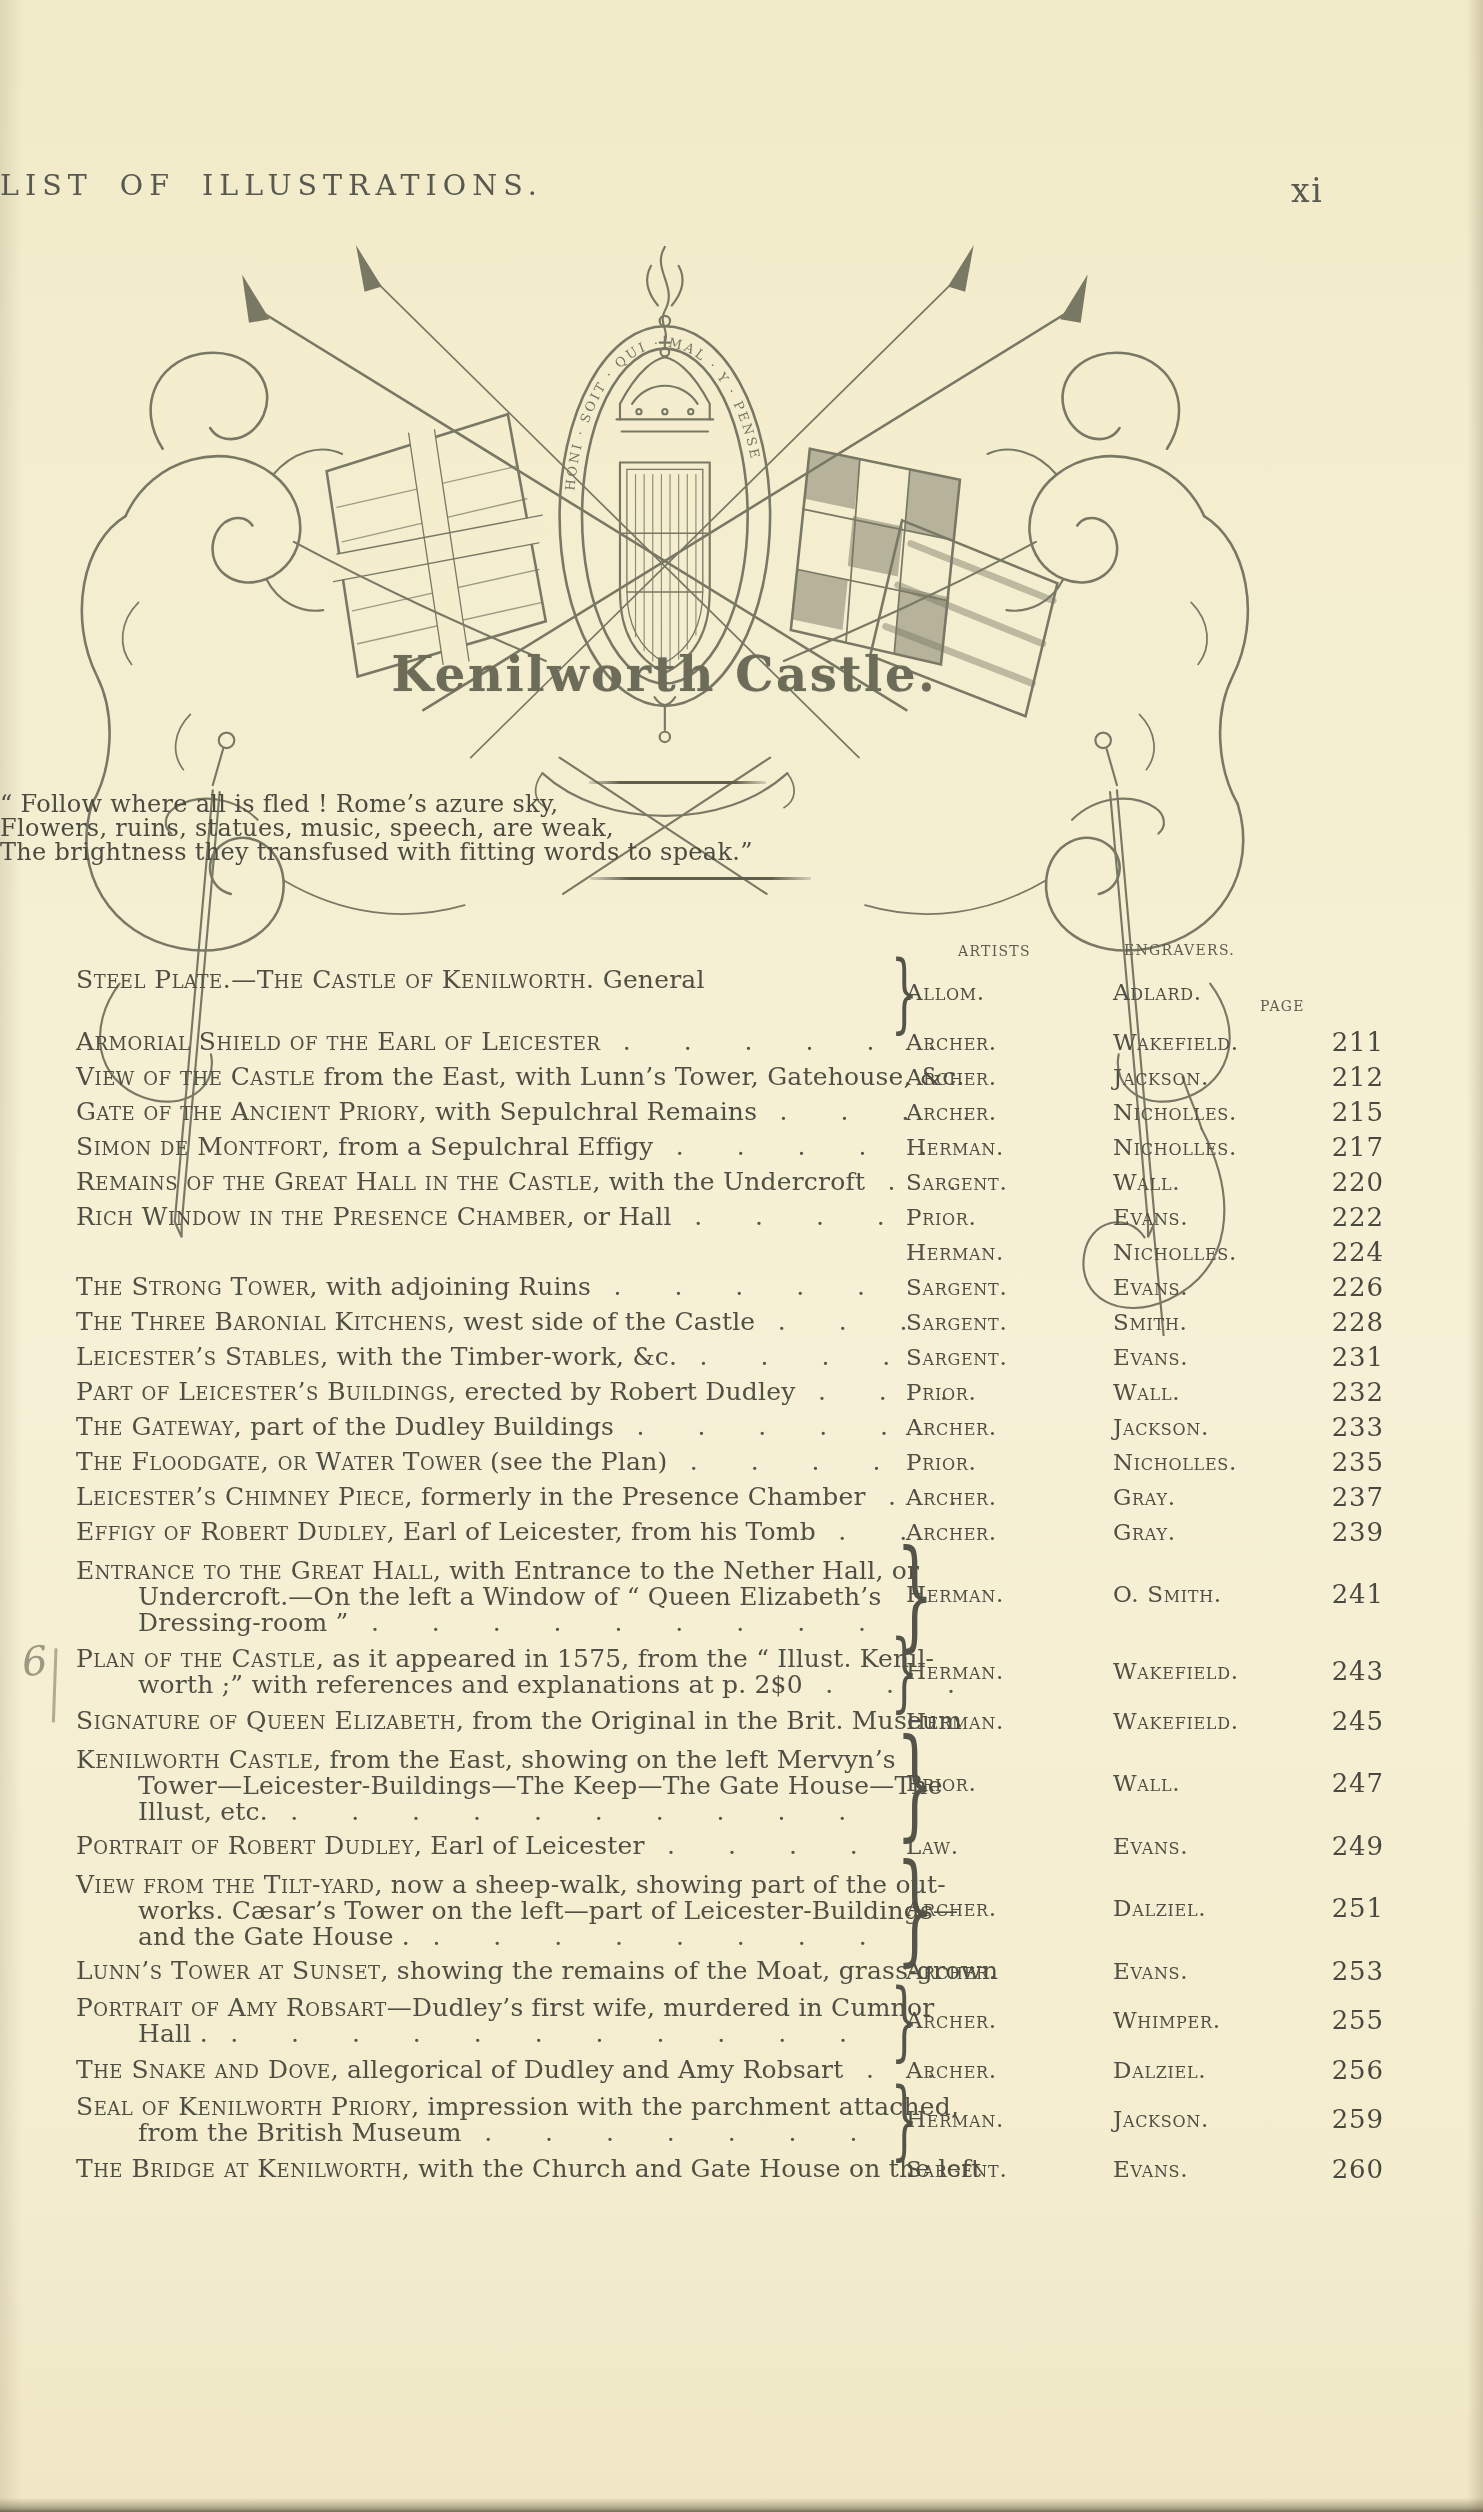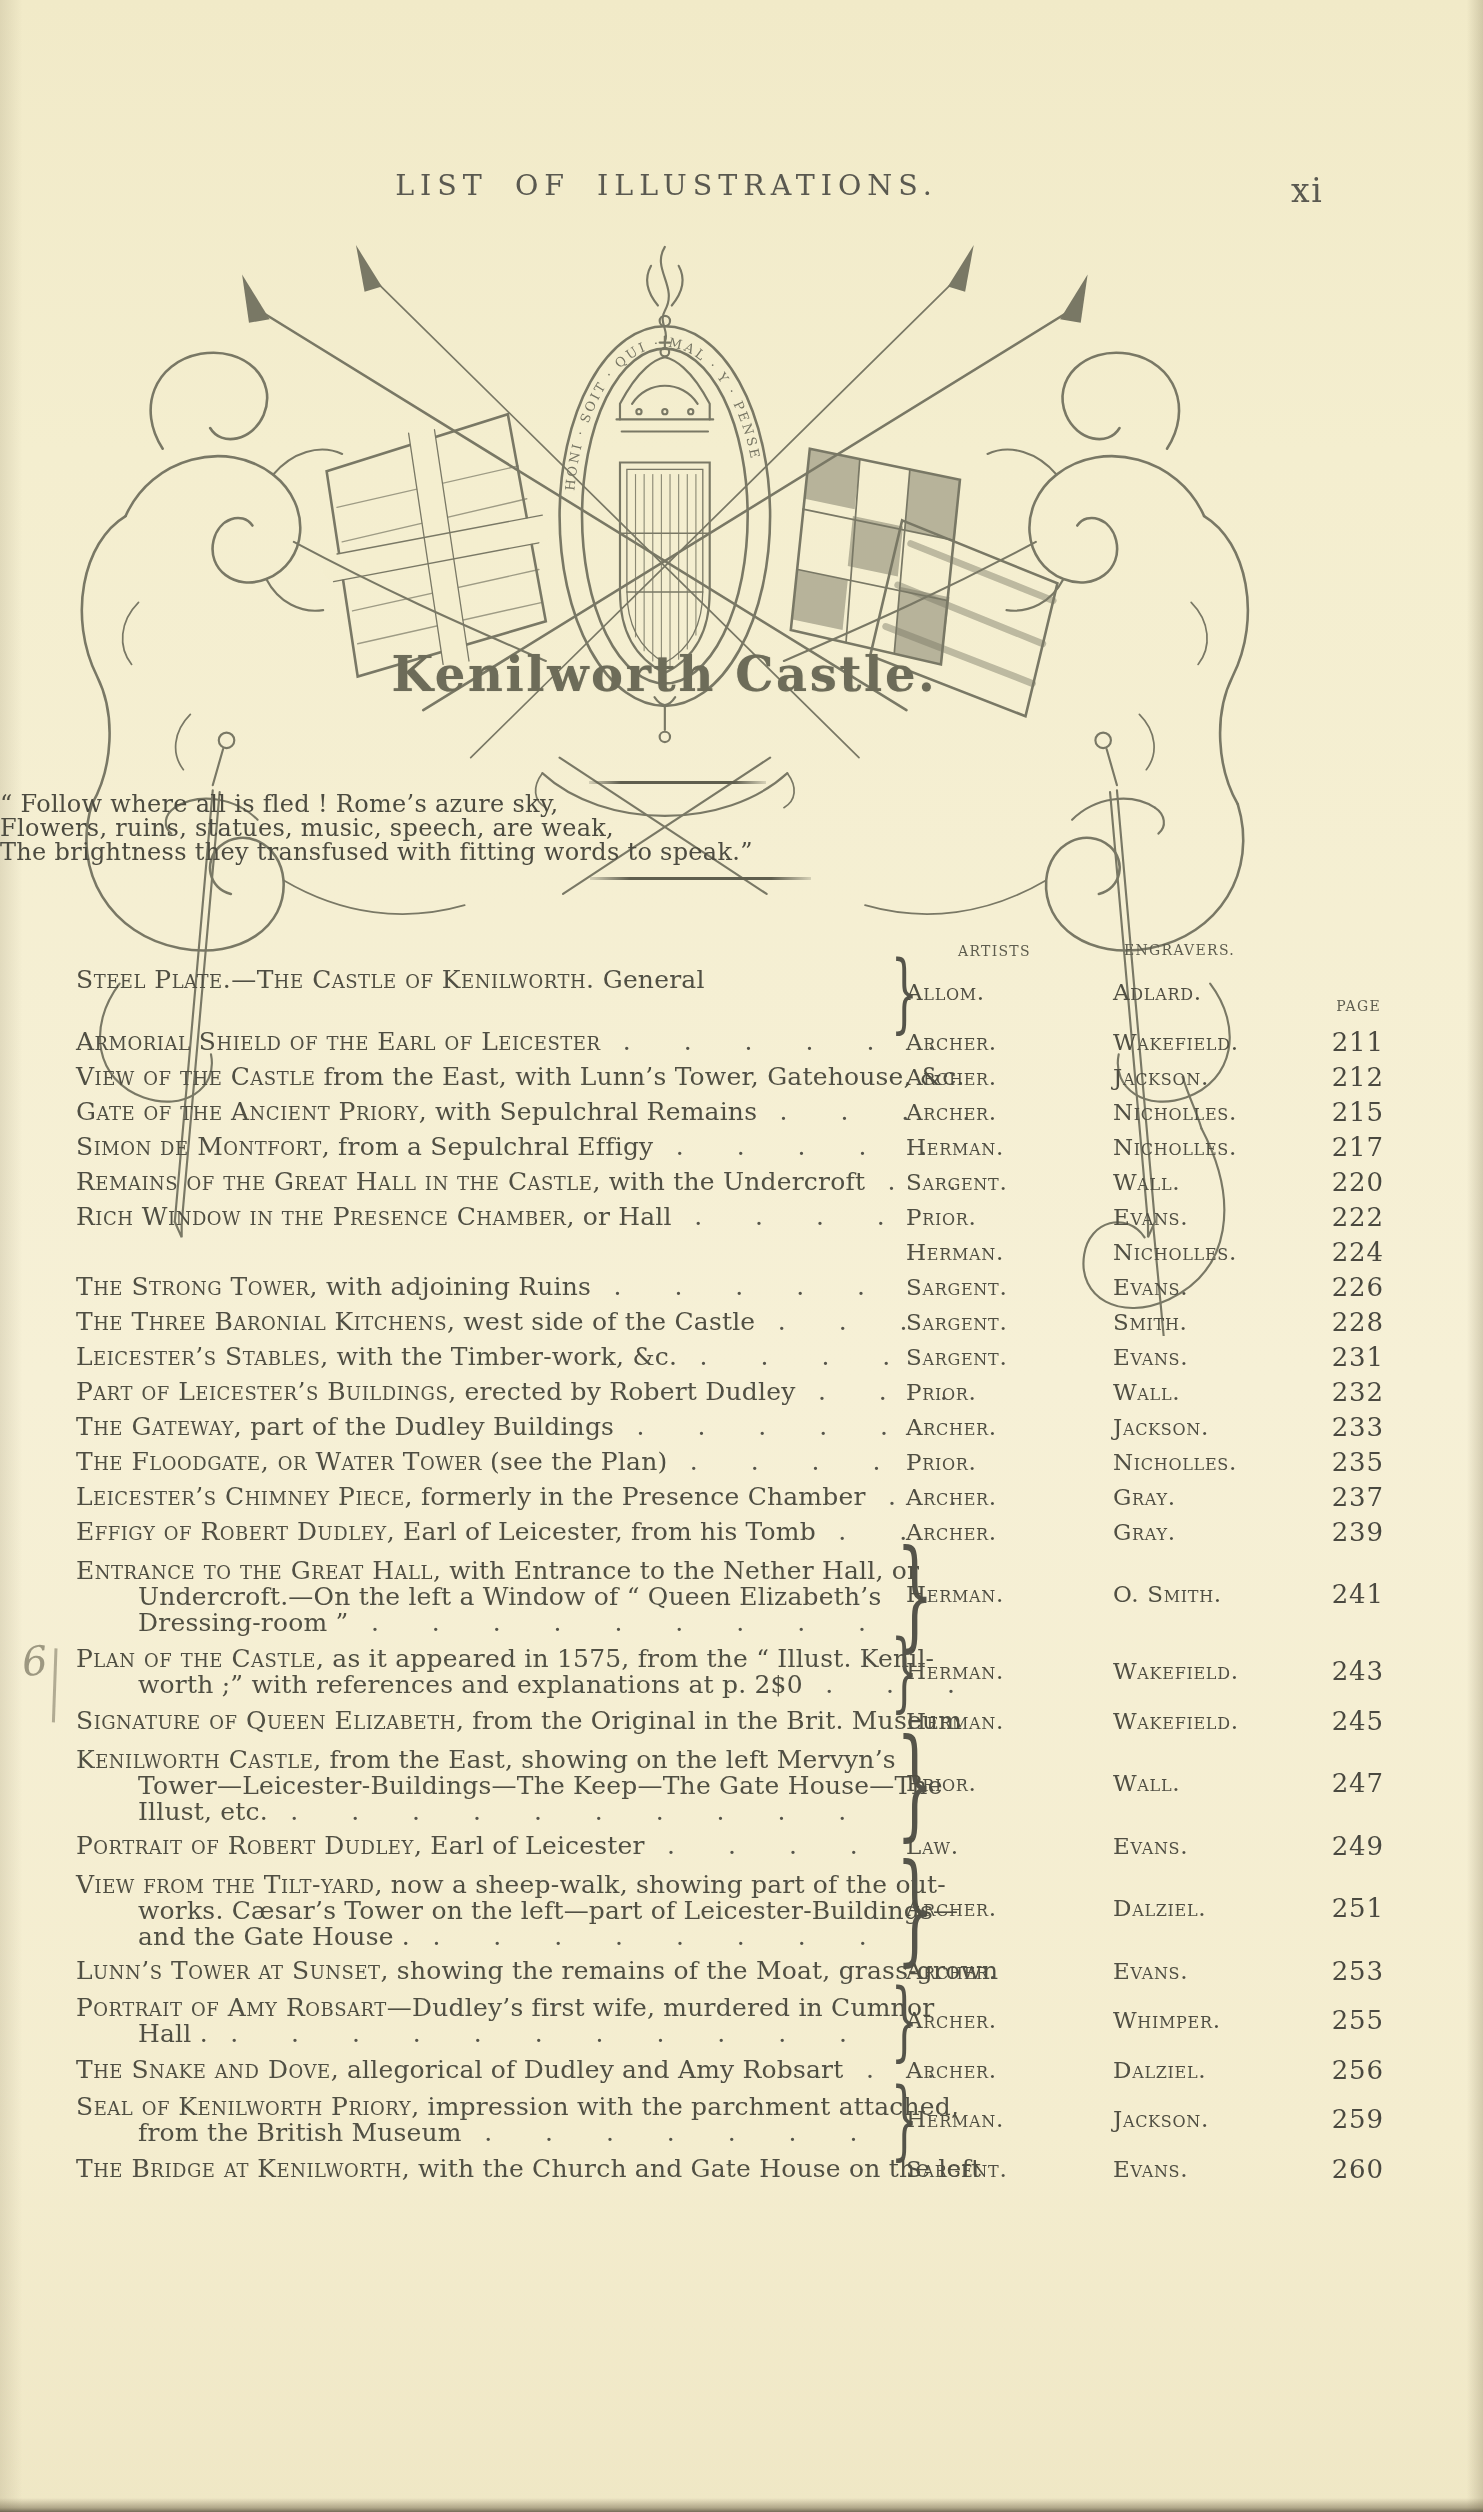--- a/index.html
+++ b/index.html
@@ -8,38 +8,38 @@
     position:relative;width:1484px;height:2512px;overflow:hidden;
     background:
       linear-gradient(90deg, rgba(120,108,78,0.16) 0px, rgba(120,108,78,0.0) 22.4px),
       linear-gradient(270deg, rgba(118,106,76,0.28) 0px, rgba(118,106,76,0.0) 17.3px),
       linear-gradient(180deg,#f1eac8 0%,#f4eecf 18%,#f6f0d6 55%,#f4edcf 85%,#efe7c5 100%);
     color:#535246;
   }
   .edge-bottom{position:absolute;left:0;right:0;bottom:0;height:14px;
     background:linear-gradient(180deg, rgba(99,89,64,0) 0%, rgba(99,89,64,0.45) 70%, rgba(75,67,50,0.75) 100%);}
   
-  .runhead{position:absolute;top:169px;left:0;width:1277px;text-align:center;
-    font-size:28.5px;letter-spacing:6px;word-spacing:12px;color:#5a5950;padding-left:28px;}
+  .runhead{position:absolute;top:169px;left:0;width:1277px;
+    font-size:28.5px;letter-spacing:6px;word-spacing:12px;color:#5a5950;}
   .folio{position:absolute;top:171px;left:1291px;font-size:33px;letter-spacing:1.7px;color:#5a5950;}
   
   .engraving{position:absolute;top:231px;left:35px;width:1415px;height:1105px;opacity:.94;}
   .bl-title{position:absolute;top:646px;left:0;width:1329px;text-align:center;
     font-size:48px;font-weight:700;letter-spacing:2.6px;color:#6d6c59;
     text-shadow:0 0 0.9px rgba(109,108,89,.55);}
   .rule{position:absolute;height:2.6px;background:linear-gradient(90deg,rgba(90,89,76,.2),#5f5e4e 18%,#5f5e4e 82%,rgba(90,89,76,.2));}
   .rule1{top:781px;left:589px;width:177px;}
   .rule2{top:877px;left:590px;width:221px;}
   .quote{position:absolute;top:792px;left:0;width:1329px;
     font-size:24px;line-height:24px;color:#4c4b40;letter-spacing:0.3px;}
   
   .collabel{position:absolute;font-size:14px;letter-spacing:1.3px;color:#5d5c4e;text-align:right;}
   .lbl-artists{top:943px;left:958px;}
   .lbl-engravers{top:942px;left:1124px;}
-  .lbl-page{top:998px;left:1260px;width:121px;text-align:right;}
+  .lbl-page{top:998px;left:1260px;width:121px;text-align:left;}
   
   .illtable{position:absolute;top:960px;left:76px;width:1320px;}
   .row{position:relative;box-sizing:border-box;}
   .row.l1{height:35px;}
   .row.l2{height:64px;padding-top:7px;}
   .row.l3{height:90px;padding-top:8.6px;}
   .titleblock{width:816px;font-size:25px;color:#504f43;}
   .row.l1 .line{line-height:35px;height:35px;white-space:nowrap;}
   .row.l2 .line,.row.l3 .line{line-height:26px;height:26px;white-space:nowrap;}
   .line .sc{font-variant:small-caps;letter-spacing:0.5px;}

